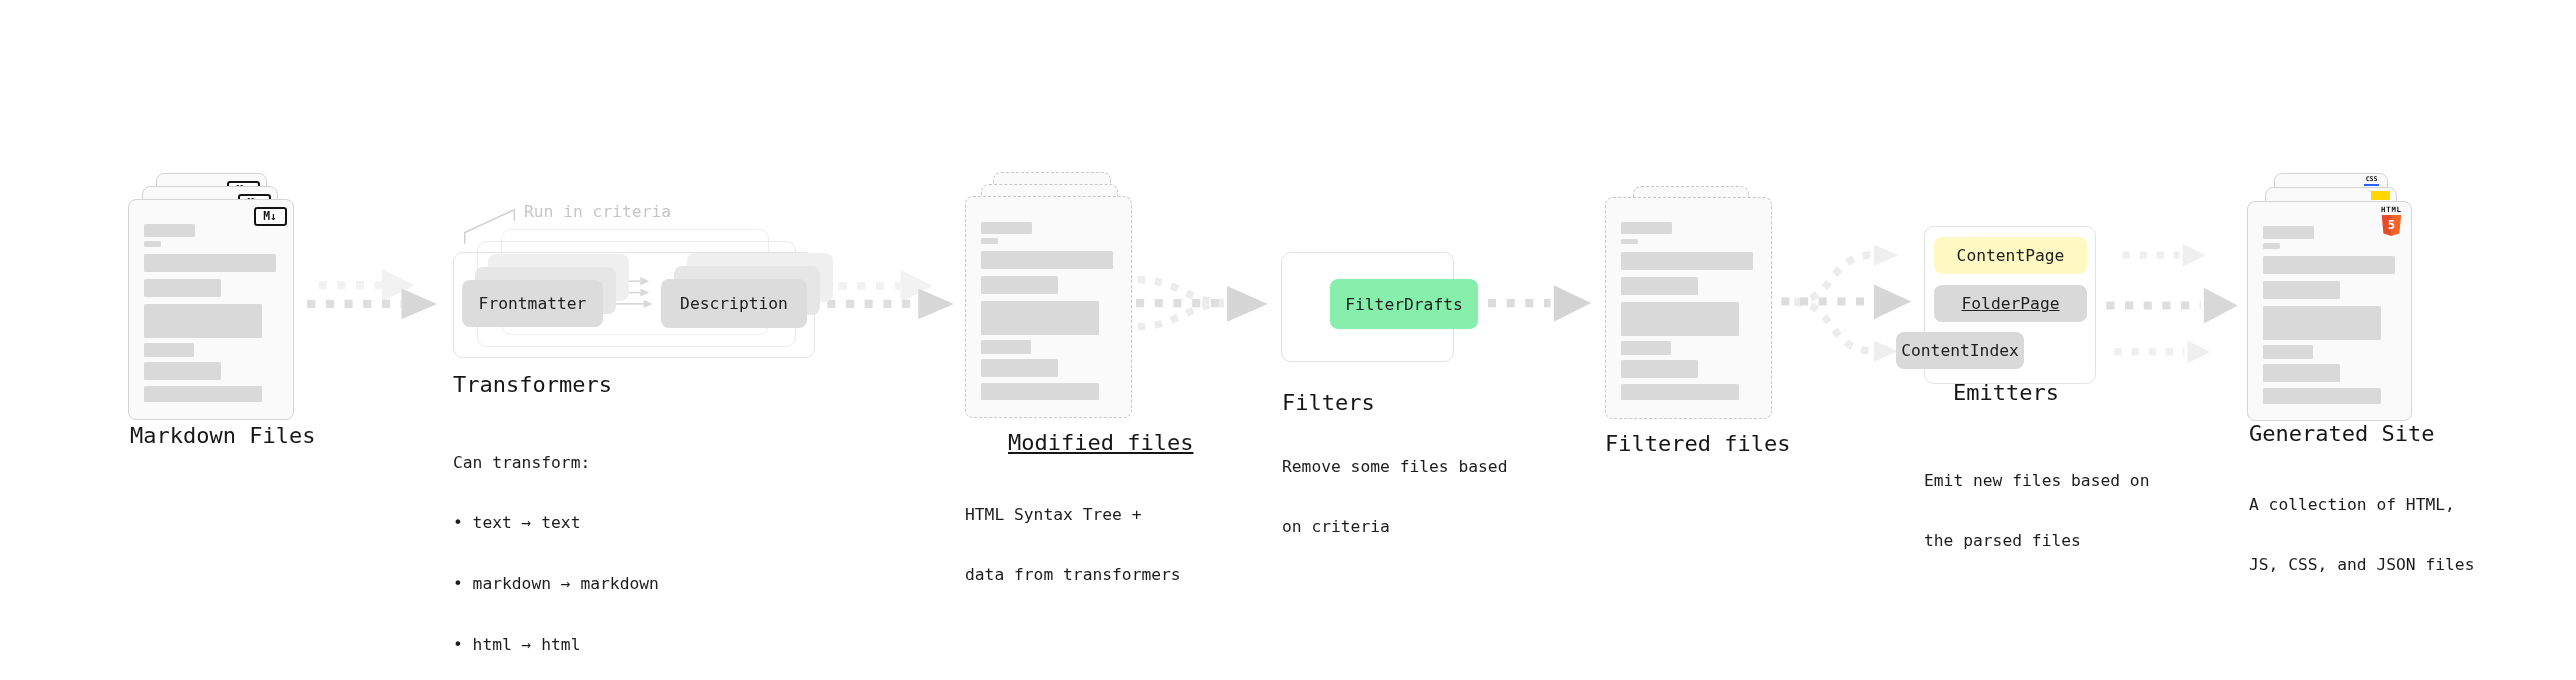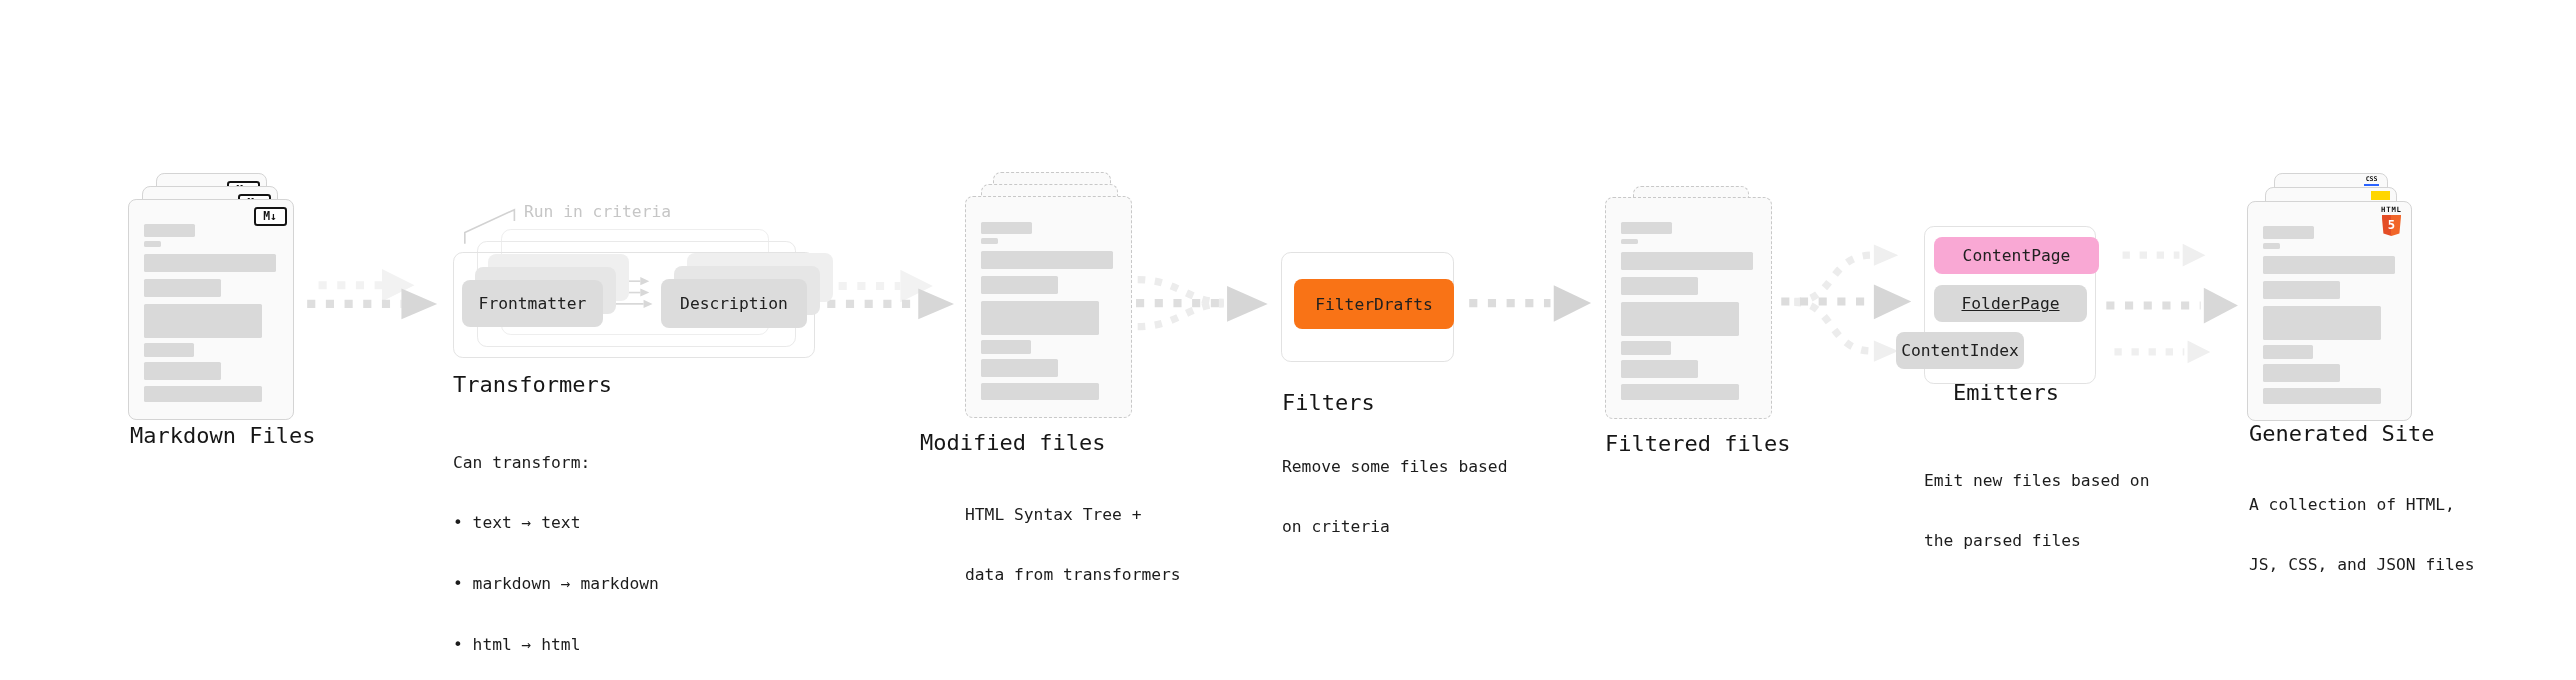--- a/index.html
+++ b/index.html
@@ -160,29 +160,29 @@
       <div class="sk sk1"></div>
       <div class="sk sk2"></div>
       <div class="sk sk3"></div>
       <div class="sk sk4"></div>
       <div class="sk sk5"></div>
       <div class="sk sk6"></div>
       <div class="sk sk7"></div>
       <div class="sk sk8"></div>
     </div>
   </div>
-  <div class="stage-label" style="left:920px;top:430px;">Modified files</div>
+  <div class="stage-label" style="left:1008px;top:430px;text-decoration:underline;">Modified files</div>
   <div class="stage-sub" style="left:965px;top:464px;">
     <div>HTML Syntax Tree +</div>
     <div>data from transformers</div>
   </div>
 
   <div class="stage" style="left:0;top:0;">
     <div class="panel" style="left:1281px;top:252px;width:173px;height:110px;"></div>
-    <div class="pill" style="left:1294px;top:279px;width:160px;height:50px;background:#f97316;">
+    <div class="pill" style="left:1330px;top:279px;width:148px;height:50px;background:#86efac;">
       <span>FilterDrafts</span>
     </div>
   </div>
   <div class="stage-label" style="left:1282px;top:373px;margin-top:17px;">Filters</div>
   <div class="stage-sub" style="left:1282px;top:416px;">
     <div>Remove some files based</div>
     <div>on criteria</div>
   </div>
 
   <div class="stage" style="left:1605px;top:186px;width:167px;height:232px;">
@@ -195,21 +195,21 @@
       <div class="sk sk5"></div>
       <div class="sk sk6"></div>
       <div class="sk sk7"></div>
       <div class="sk sk8"></div>
     </div>
   </div>
   <div class="stage-label" style="left:1605px;top:431px;">Filtered files</div>
 
   <div class="stage" style="left:0;top:0;">
     <div class="panel" style="left:1924px;top:226px;width:172px;height:158px;"></div>
-    <div class="pill" style="left:1934px;top:237px;width:165px;height:37px;background:#f9a8d4;">
+    <div class="pill" style="left:1934px;top:237px;width:153px;height:37px;background:#fef9c3;">
       <span>ContentPage</span>
     </div>
     <div class="pill" style="left:1934px;top:285px;width:153px;height:37px;background:#d9d9d9;text-decoration:underline;">
       <span>FolderPage</span>
     </div>
     <div class="pill" style="left:1886px;top:332px;width:128px;height:37px;background:#d9d9d9;margin-left:10px;">
       <span>ContentIndex</span>
     </div>
   </div>
   <div class="stage-label" style="left:1924px;top:380px;margin-left:29px;">Emitters</div>

